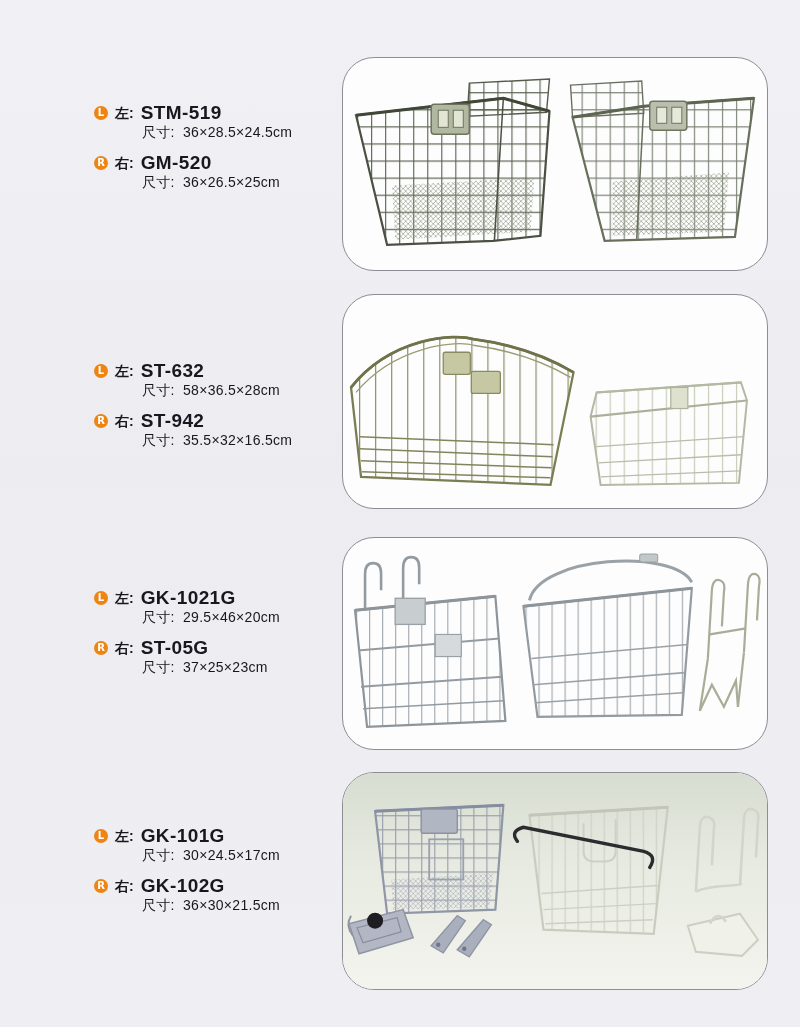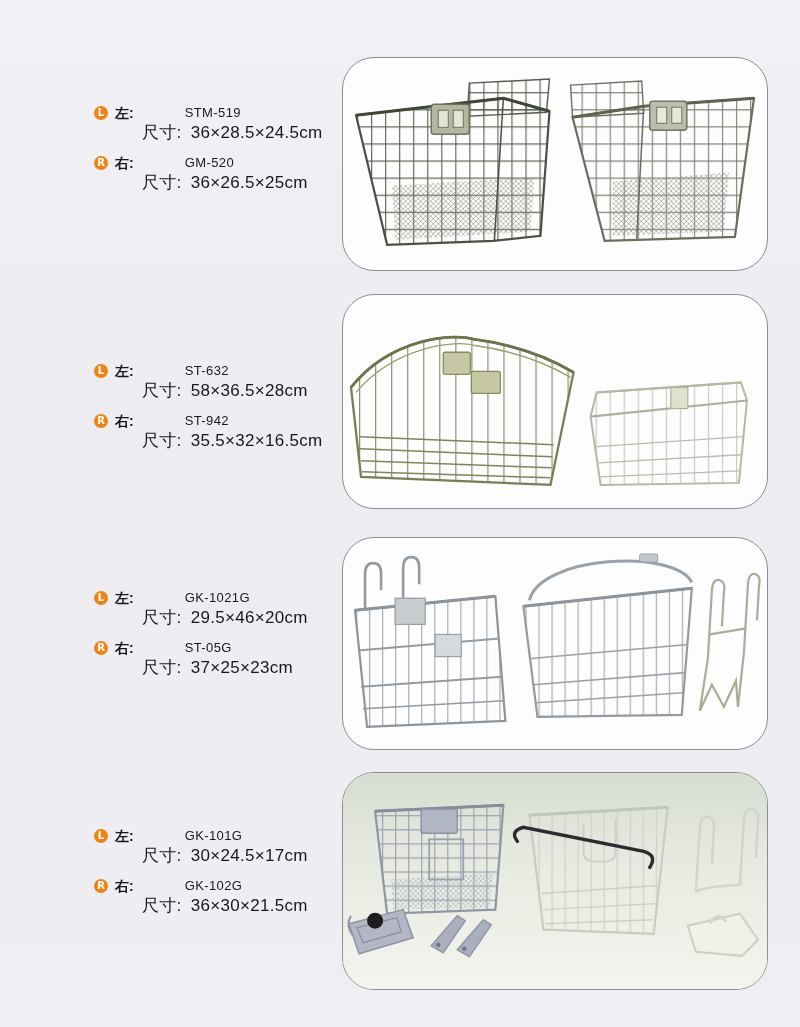--- a/index.html
+++ b/index.html
@@ -13,22 +13,22 @@
   .entry{margin:0;}
   .entry + .entry{margin-top:13px;}
   .entry-title{display:flex;align-items:center;gap:7px;line-height:18px;}
   .badge{
     flex:0 0 auto;width:14px;height:14px;border-radius:50%;
     background:#ee8412;color:#ffffff;font-size:10px;font-weight:bold;
     display:flex;align-items:center;justify-content:center;
     font-family:"DejaVu Sans",sans-serif;
   }
   .side{font-size:14px;font-weight:bold;}
-  .model{font-size:13px;font-weight:normal;letter-spacing:.4px;margin-left:44px;}
-  .size-row{margin:2px 0 0 48px;font-size:17px;line-height:17px;letter-spacing:.3px;}
+  .model{font-size:19px;font-weight:bold;letter-spacing:.4px;}
+  .size-row{margin:2px 0 0 48px;font-size:14px;line-height:17px;letter-spacing:.3px;}
   .size-label{margin-right:4px;}
   .panel{
     position:absolute;left:342px;width:426px;margin:0;box-sizing:border-box;
     border:1.5px solid #8d8d96;border-radius:32px;background:#fdfdfe;overflow:hidden;
   }
   .p1{top:57px;height:214px}
   .p2{top:294px;height:215px}
   .p3{top:537px;height:213px}
   .p4{top:772px;height:218px}
   .panel svg{display:block;width:100%;height:100%;}

